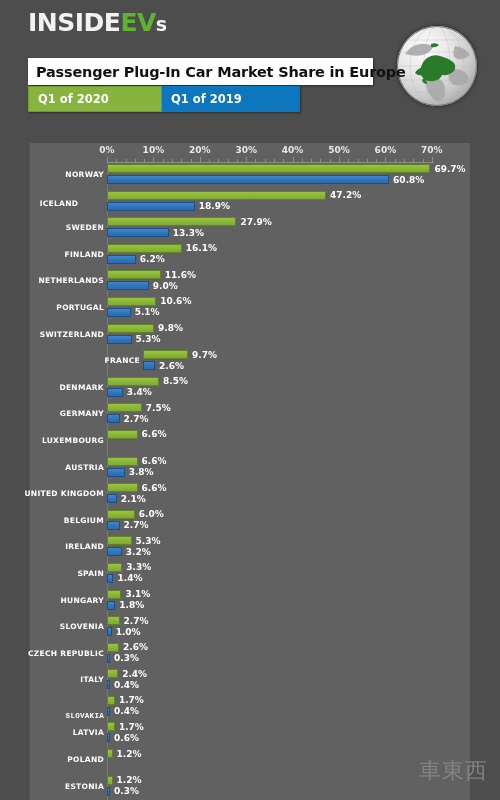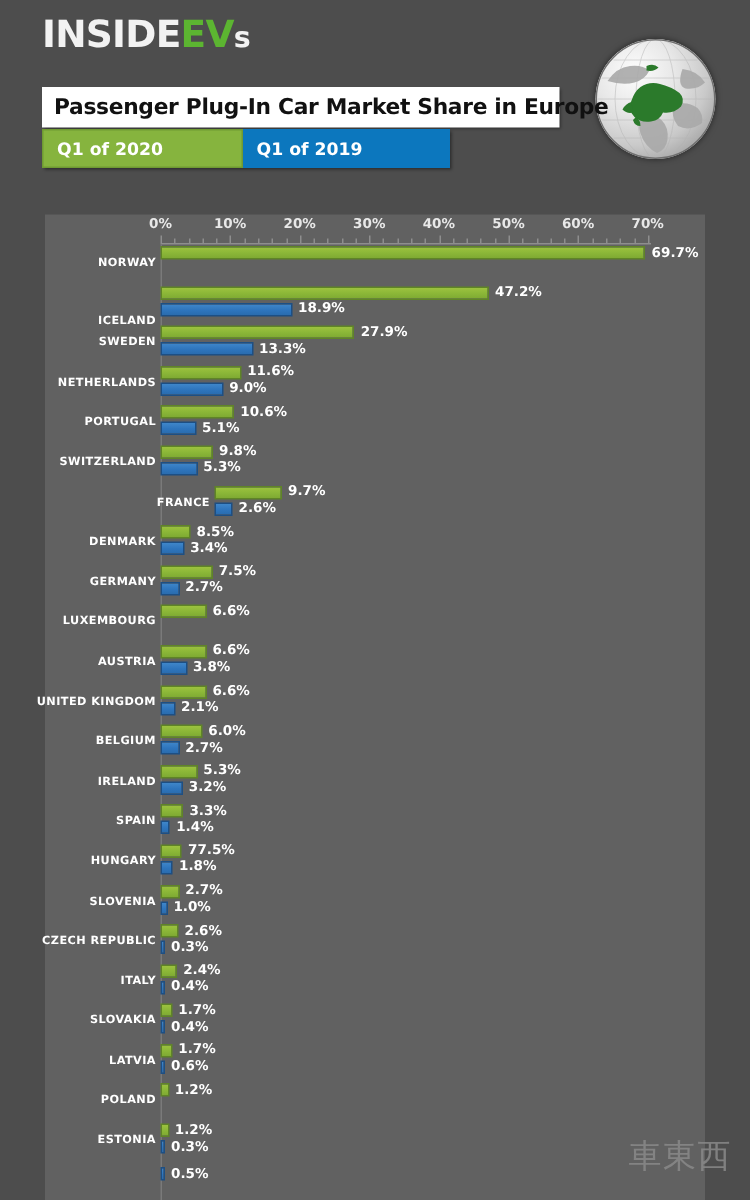--- a/index.html
+++ b/index.html
@@ -124,23 +124,27 @@
     </div>
   <div id="axis-line" style="width: 326.8px;"></div>
   <div id="baseline" style="height: 638.4px;"></div>
   <div id="rows">
       <div class="row" style="height: 26.6px;">
         <div class="cat" style="top: 6px;">NORWAY</div>
         <div class="barwrap" style="top: 0px; width: 323.408px;">
           <div class="bar g" style="width: 100%;"></div>
           <div class="vlab">69.7%</div>
         </div>
-      </div>
-      <div class="row" style="height: 26.6px;">
-        <div class="cat" style="top: 18px;">ICELAND</div>
+        <div class="barwrap" style="top: 11px; width: 282.112px;">
+          <div class="bar b" style="width: 100%;"></div>
+          <div class="vlab">60.8%</div>
+        </div>
+      </div>
+      <div class="row" style="height: 26.6px;">
+        <div class="cat" style="top: 8px; text-align: center;">ICELAND</div>
         <div class="barwrap" style="top: 0px; width: 219.008px;">
           <div class="bar g" style="width: 100%;"></div>
           <div class="vlab">47.2%</div>
         </div>
         <div class="barwrap" style="top: 11px; width: 87.696px;">
           <div class="bar b" style="width: 100%;"></div>
           <div class="vlab">18.9%</div>
         </div>
       </div>
       <div class="row" style="height: 26.6px;">
@@ -148,20 +152,31 @@
         <div class="barwrap" style="top: 0px; width: 129.456px;">
           <div class="bar g" style="width: 100%;"></div>
           <div class="vlab">27.9%</div>
         </div>
         <div class="barwrap" style="top: 11px; width: 61.712px;">
           <div class="bar b" style="width: 100%;"></div>
           <div class="vlab">13.3%</div>
         </div>
       </div>
       <div class="row" style="height: 26.6px;">
+        <div class="cat" style="top: 6px;">FINLAND</div>
+        <div class="barwrap" style="top: 0px; width: 74.704px;">
+          <div class="bar g" style="width: 100%;"></div>
+          <div class="vlab">16.1%</div>
+        </div>
+        <div class="barwrap" style="top: 11px; width: 28.768px;">
+          <div class="bar b" style="width: 100%;"></div>
+          <div class="vlab">6.2%</div>
+        </div>
+      </div>
+      <div class="row" style="height: 26.6px;">
         <div class="cat" style="top: 6px;">NETHERLANDS</div>
         <div class="barwrap" style="top: 0px; width: 53.824px;">
           <div class="bar g" style="width: 100%;"></div>
           <div class="vlab">11.6%</div>
         </div>
         <div class="barwrap" style="top: 11px; width: 41.76px;">
           <div class="bar b" style="width: 100%;"></div>
           <div class="vlab">9.0%</div>
         </div>
       </div>
@@ -171,21 +186,21 @@
           <div class="bar g" style="width: 100%;"></div>
           <div class="vlab">10.6%</div>
         </div>
         <div class="barwrap" style="top: 11px; width: 23.664px;">
           <div class="bar b" style="width: 100%;"></div>
           <div class="vlab">5.1%</div>
         </div>
       </div>
       <div class="row" style="height: 26.6px;">
         <div class="cat" style="top: 6px;">SWITZERLAND</div>
-        <div class="barwrap" style="top: 0px; width: 35px;">
+        <div class="barwrap" style="top: 0px; width: 47px;">
           <div class="bar g" style="width: 100%;"></div>
           <div class="vlab">9.8%</div>
         </div>
         <div class="barwrap" style="top: 11px; width: 24.592px;">
           <div class="bar b" style="width: 100%;"></div>
           <div class="vlab">5.3%</div>
         </div>
       </div>
       <div class="row" style="height: 26.6px; margin-left: 36px;">
         <div class="cat" style="top: 6px;">FRANCE</div>
@@ -193,21 +208,21 @@
           <div class="bar g" style="width: 100%;"></div>
           <div class="vlab">9.7%</div>
         </div>
         <div class="barwrap" style="top: 11px; width: 12.064px;">
           <div class="bar b" style="width: 100%;"></div>
           <div class="vlab">2.6%</div>
         </div>
       </div>
       <div class="row" style="height: 26.6px;">
         <div class="cat" style="top: 6px;">DENMARK</div>
-        <div class="barwrap" style="top: 0px; width: 20px;">
+        <div class="barwrap" style="top: 0px; width: 52px;">
           <div class="bar g" style="width: 100%;"></div>
           <div class="vlab">8.5%</div>
         </div>
         <div class="barwrap" style="top: 11px; width: 15.776px; text-align: center;">
           <div class="bar b" style="width: 100%;"></div>
           <div class="vlab">3.4%</div>
         </div>
       </div>
       <div class="row" style="height: 26.6px;">
         <div class="cat" style="top: 6px;">GERMANY</div>
@@ -279,21 +294,21 @@
         </div>
         <div class="barwrap" style="top: 11px; width: 6.496px;">
           <div class="bar b" style="width: 100%;"></div>
           <div class="vlab">1.4%</div>
         </div>
       </div>
       <div class="row" style="height: 26.6px;">
         <div class="cat" style="top: 6px;">HUNGARY</div>
         <div class="barwrap" style="top: 0px; width: 14.384px;">
           <div class="bar g" style="width: 100%;"></div>
-          <div class="vlab">77.5%</div>
+          <div class="vlab">3.1%</div>
         </div>
         <div class="barwrap" style="top: 11px; width: 8.352px;">
           <div class="bar b" style="width: 100%;"></div>
           <div class="vlab">1.8%</div>
         </div>
       </div>
       <div class="row" style="height: 26.6px;">
         <div class="cat" style="top: 6px;">SLOVENIA</div>
         <div class="barwrap" style="top: 0px; width: 12.528px;">
           <div class="bar g" style="width: 100%;"></div>
@@ -320,21 +335,21 @@
         <div class="barwrap" style="top: 0px; width: 11.136px;">
           <div class="bar g" style="width: 100%;"></div>
           <div class="vlab">2.4%</div>
         </div>
         <div class="barwrap" style="top: 11px; width: 3px;">
           <div class="bar b" style="width: 100%;"></div>
           <div class="vlab">0.4%</div>
         </div>
       </div>
       <div class="row" style="height: 26.6px;">
-        <div class="cat" style="top: 6px;">SLOVAKIA</div>
+        <div class="cat" style="top: 16px; font-family: Liberation Mono, monospace;">SLOVAKIA</div>
         <div class="barwrap" style="top: 0px; width: 7.888px;">
           <div class="bar g" style="width: 100%;"></div>
           <div class="vlab">1.7%</div>
         </div>
         <div class="barwrap" style="top: 11px; width: 3px;">
           <div class="bar b" style="width: 100%;"></div>
           <div class="vlab">0.4%</div>
         </div>
       </div>
       <div class="row" style="height: 26.6px;">

